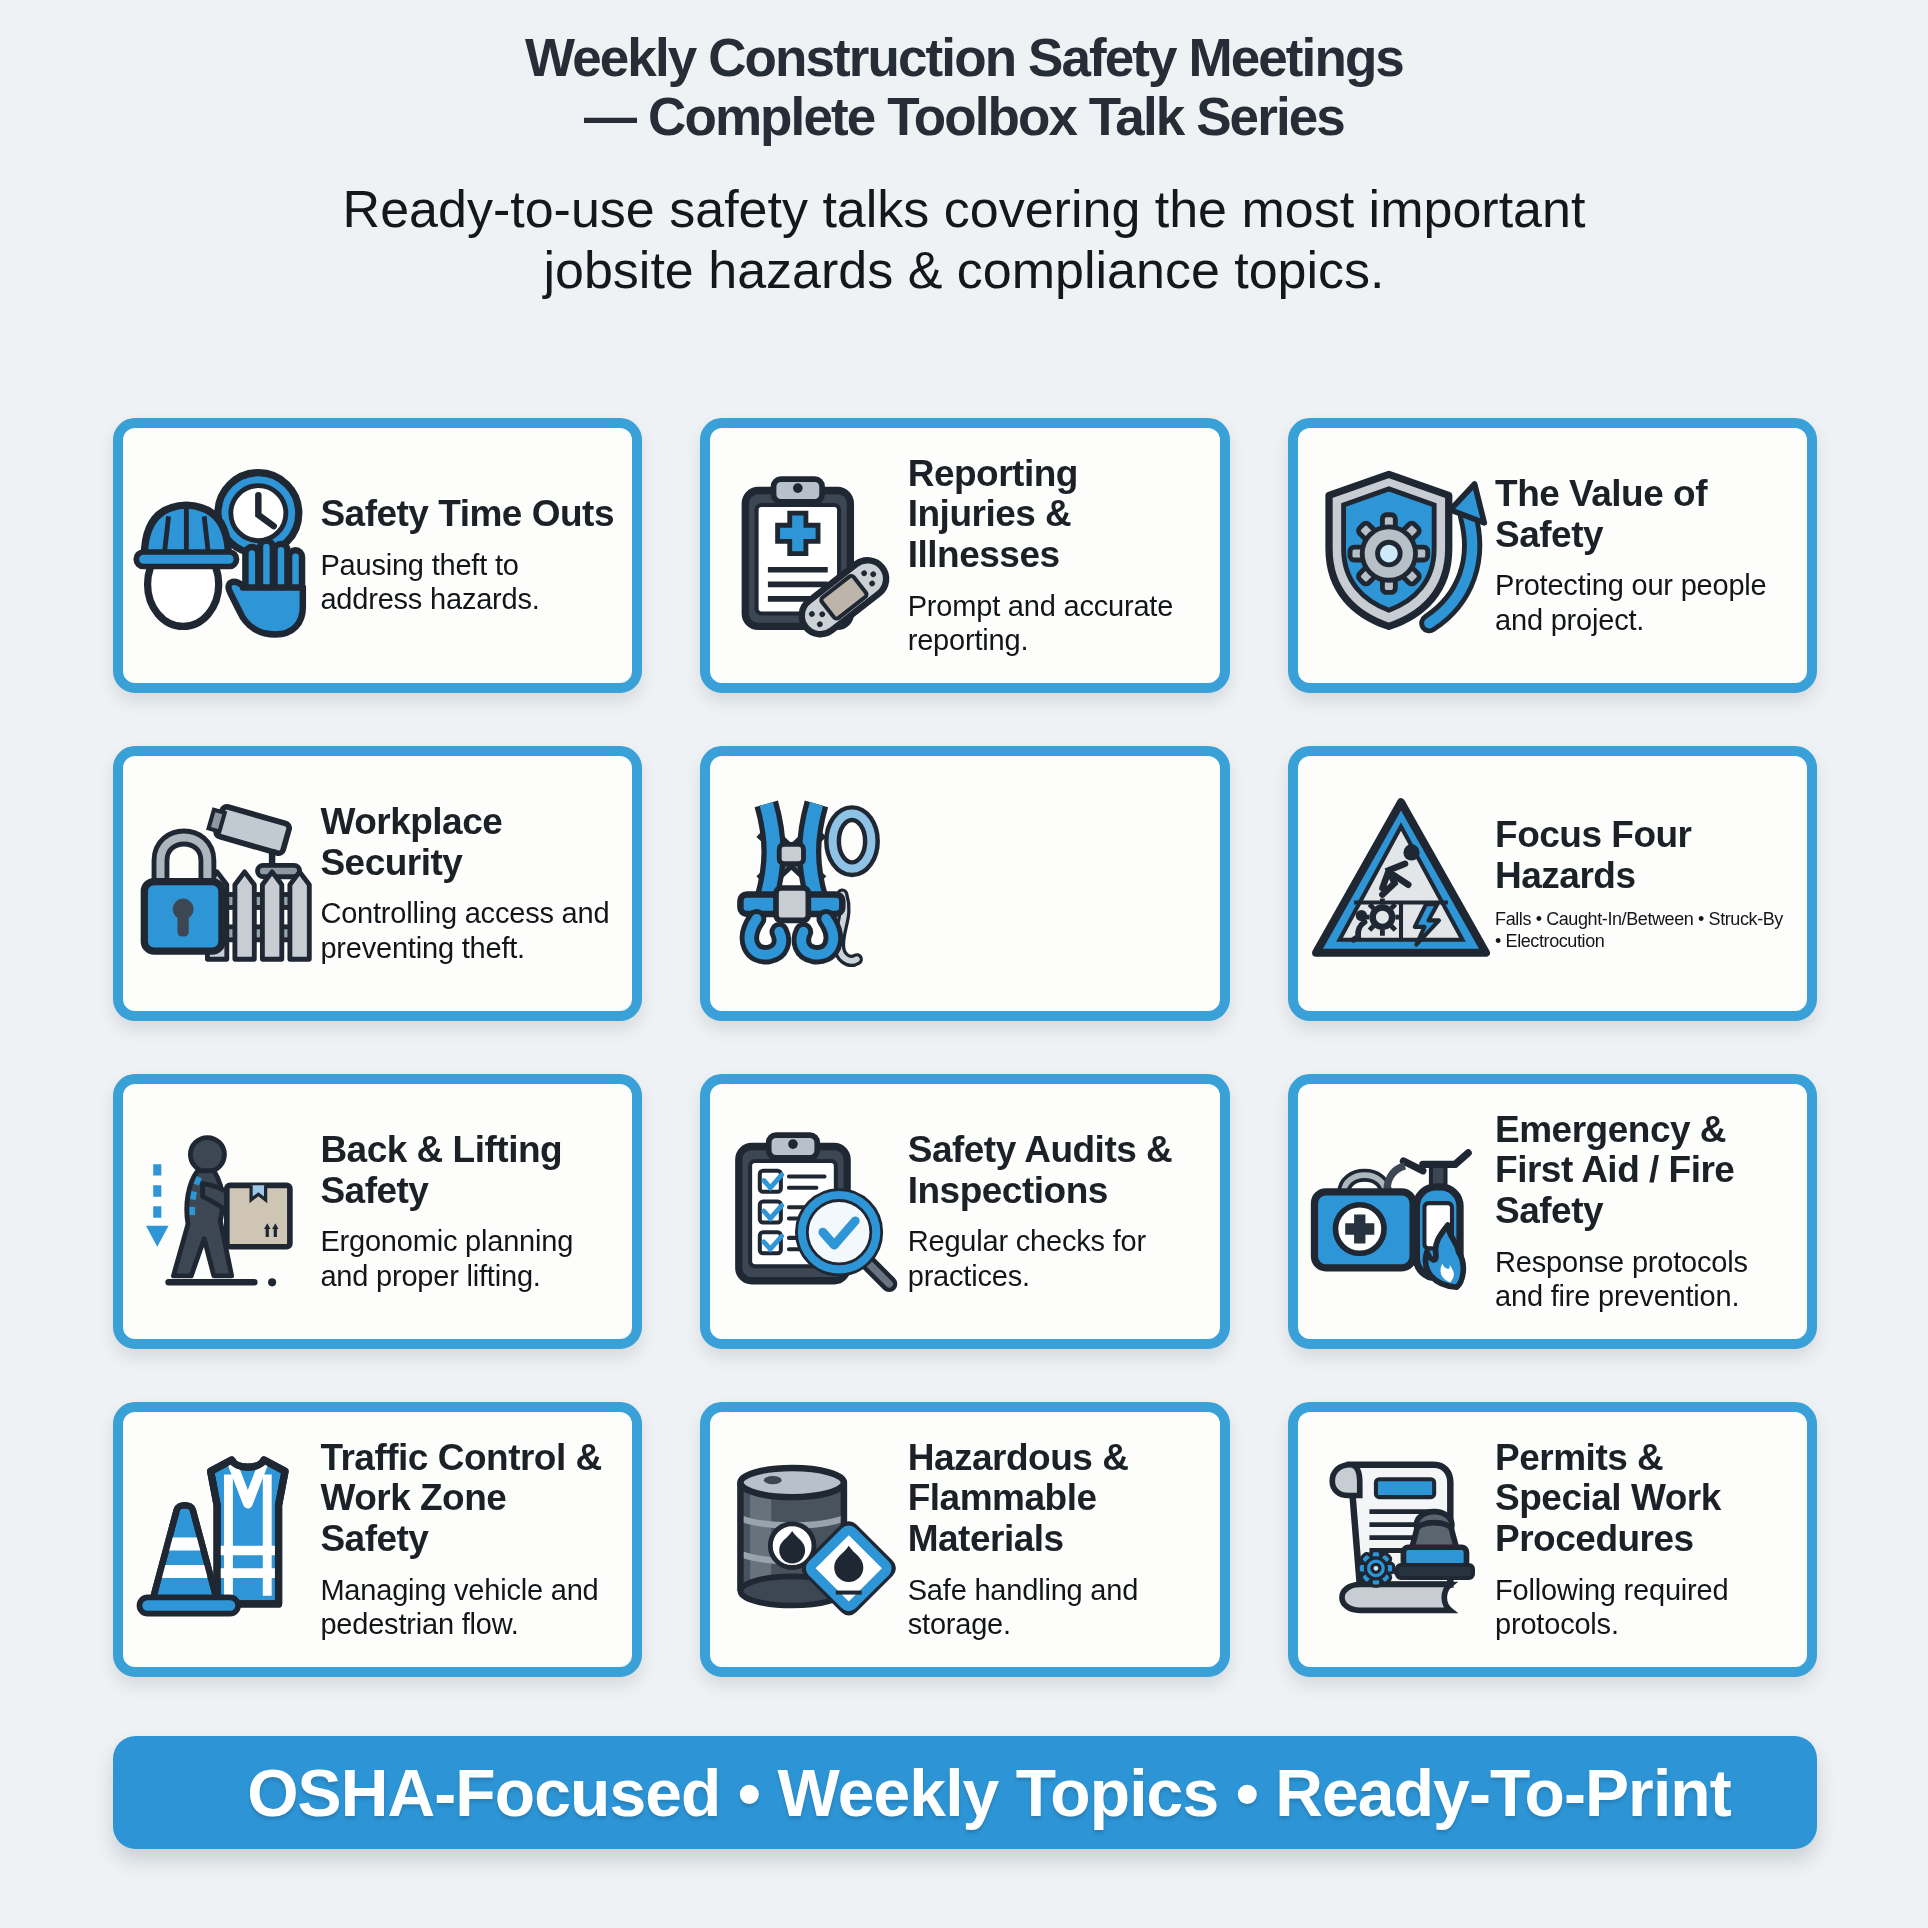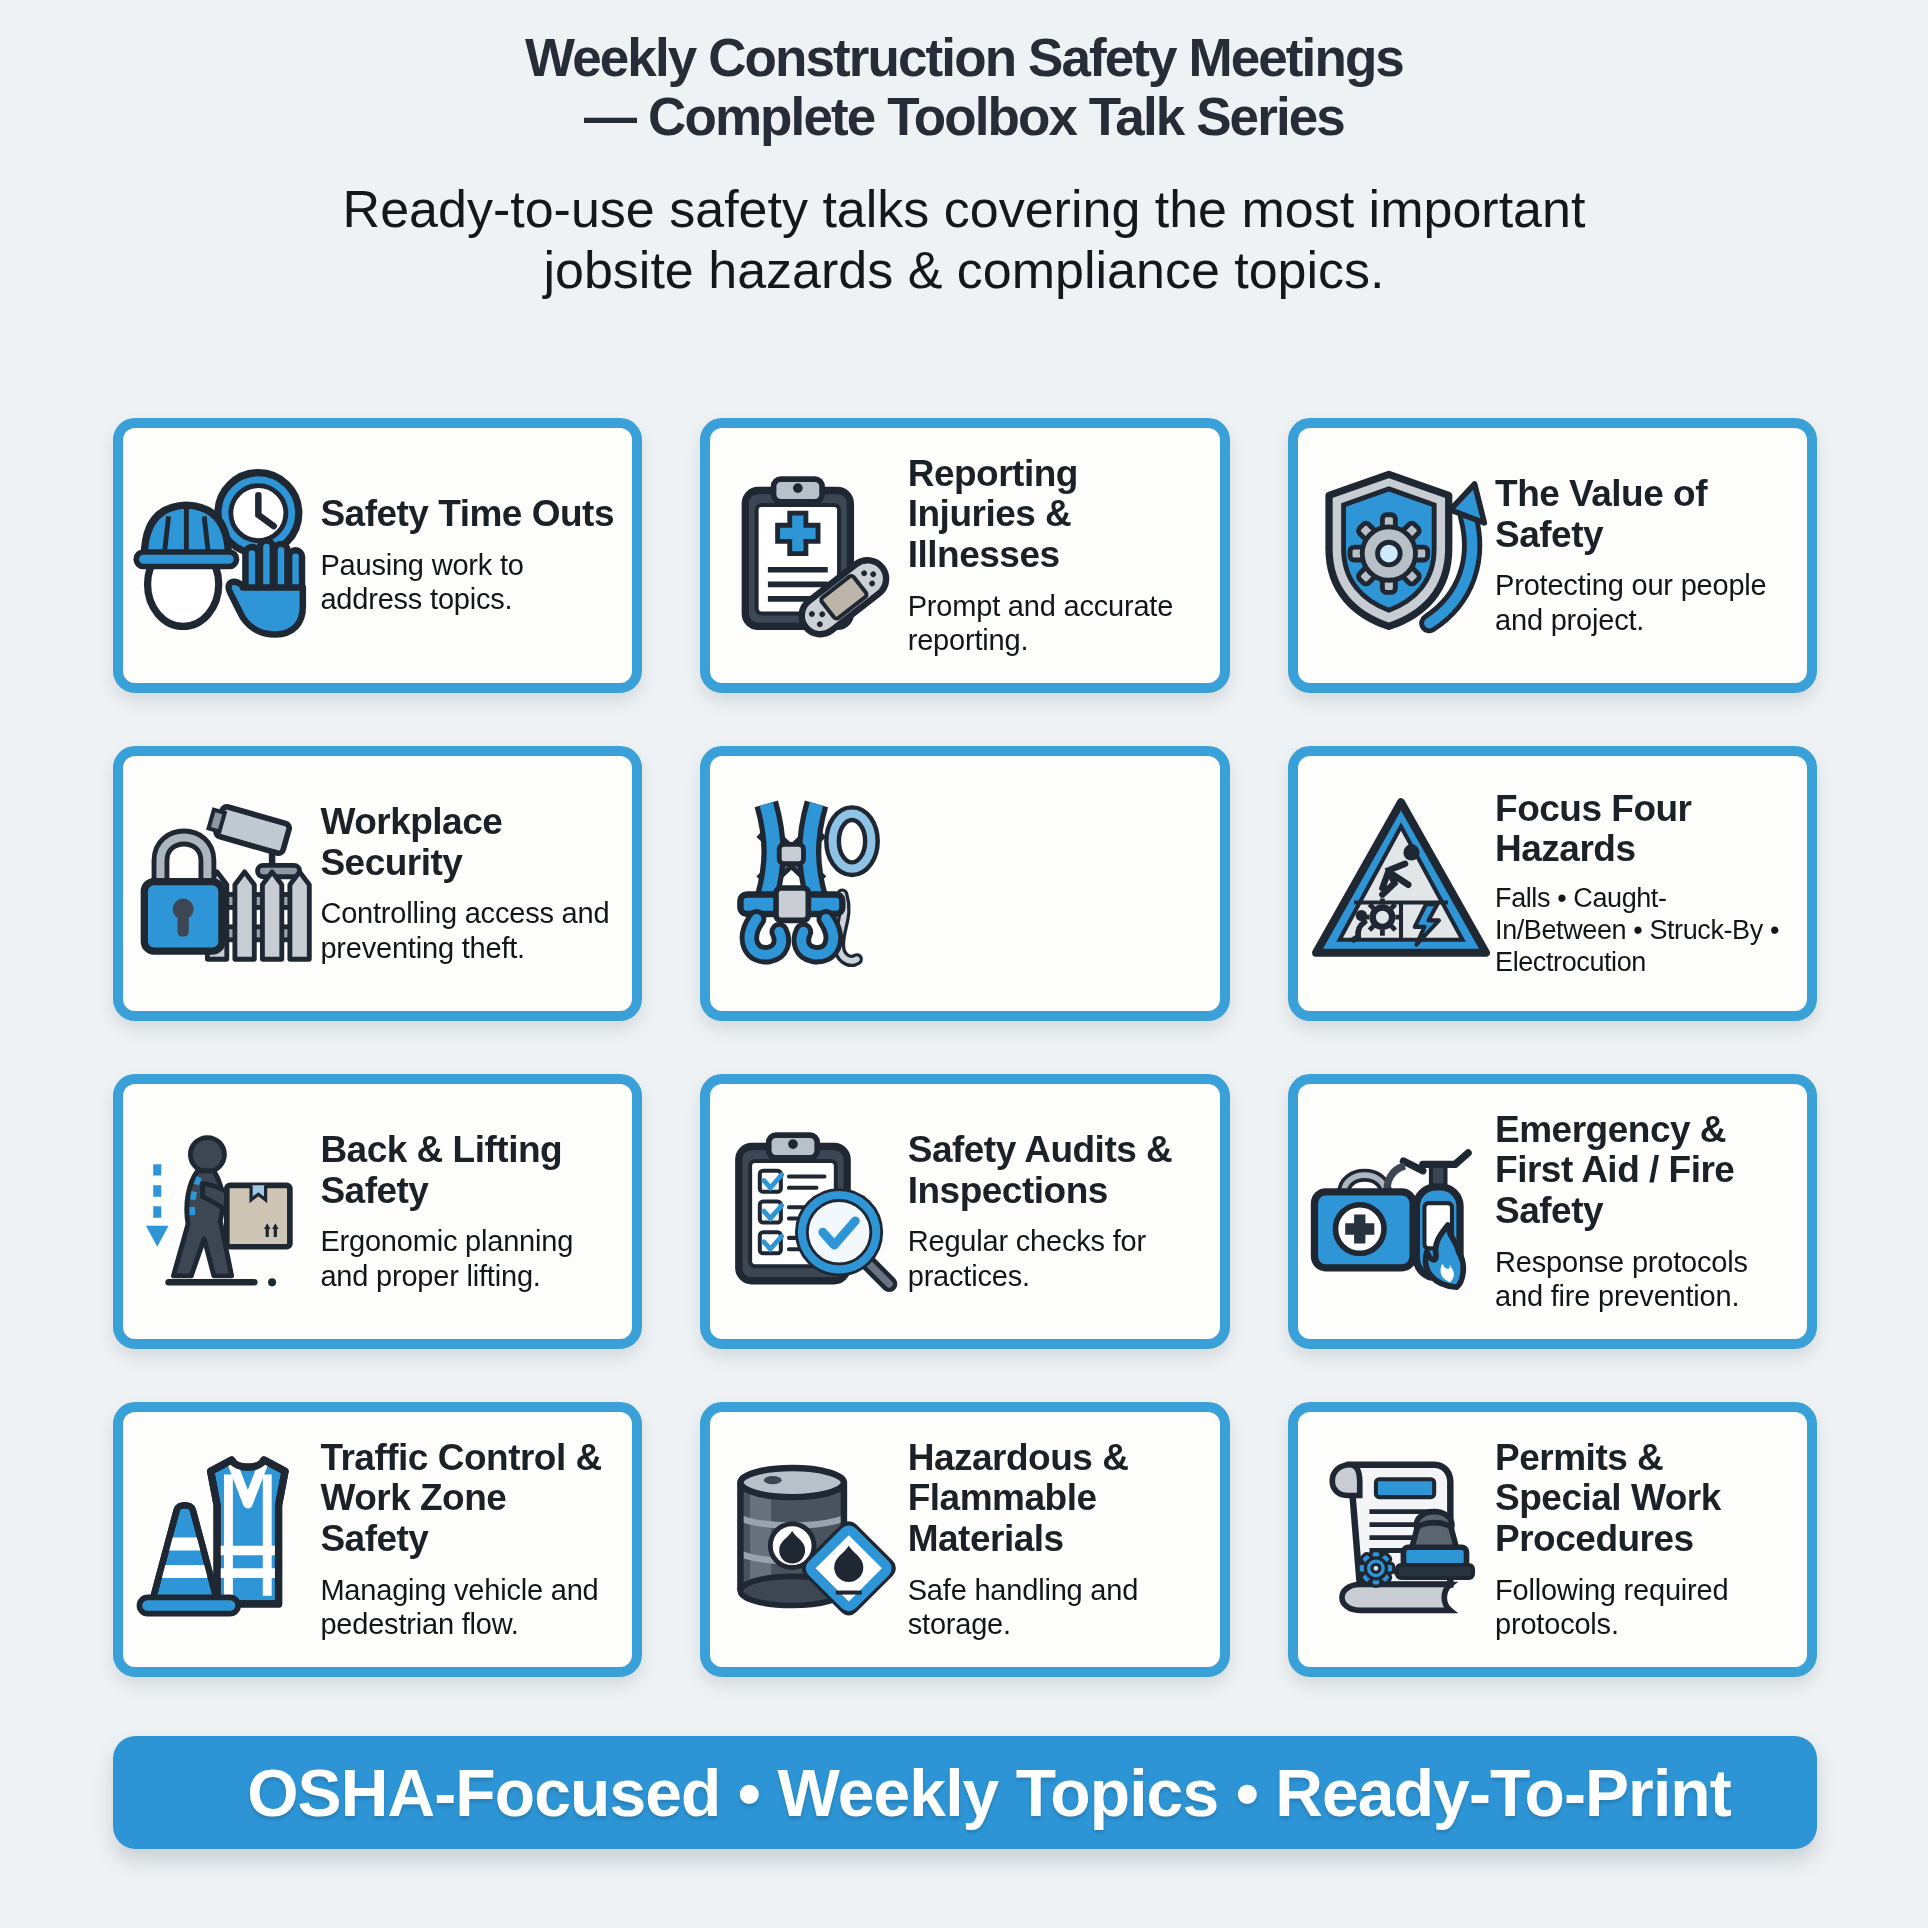--- a/index.html
+++ b/index.html
@@ -30,21 +30,21 @@
     display:flex; align-items:center; padding:7.5px 17px 7.5px 9.4px;
   }
   .icon-wrap { flex:0 0 188px; display:flex; align-items:center; justify-content:center; }
   svg.icon { width:186px; height:200px; }
   .text { flex:1; min-width:0; }
   .text h2 {
     margin:0 0 13px; font-size:37px; line-height:1.1;
     color:#1b2127; letter-spacing:-0.5px; font-weight:bold;
   }
   .text p { margin:0; font-size:29px; line-height:1.18; color:#121519; letter-spacing:-0.2px; }
-  .text p.desc--small { font-size:27px; letter-spacing:-0.4px; }
+  .text p.desc--small { font-size:18px; letter-spacing:-0.4px; }
   .banner {
     position:absolute; left:113px; top:1736px; width:1704px; height:113px;
     box-sizing:border-box; background:#2d95d6; border-radius:22.6px;
     box-shadow:0 11.3px 19px rgba(40,60,80,.18);
     display:flex; align-items:center; justify-content:center;padding-left:48px;
   }
   .banner span {
     color:#ffffff; font-weight:bold; font-size:66px; letter-spacing:-0.9px;
     text-shadow:0 2.8px 3.8px rgba(0,0,0,.15);
   }
@@ -78,21 +78,21 @@
             <rect x="139" y="104" width="16" height="58" rx="8"></rect>
             <rect x="157" y="96" width="16" height="66" rx="8"></rect>
             <rect x="175" y="100" width="16" height="62" rx="8"></rect>
             <rect x="193" y="108" width="16" height="54" rx="8"></rect>
             <path d="M136 152c-12-10-22-4-16 8l12 24c8 18 24 28 44 28 22 0 34-14 34-34v-24h-74z"></path>
           </g>
         </svg>
       </div>
       <div class="text">
         <h2>Safety Time Outs</h2>
-        <p>Pausing work to address topics.</p>
+        <p>Pausing theft to address hazards.</p>
       </div>
     </article>
 
     <article class="card">
       <div class="icon-wrap">
         <svg class="icon" viewBox="0 0 230 230" aria-hidden="true">
           <rect x="30" y="34" width="130" height="168" rx="16" fill="#3d4754" stroke="#1f2733" stroke-width="9"></rect>
           <rect x="44" y="52" width="102" height="134" rx="6" fill="#fff" stroke="#1f2733" stroke-width="5"></rect>
           <rect x="65" y="20" width="60" height="28" rx="9" fill="#b8c1c9" stroke="#1f2733" stroke-width="7"></rect>
           <circle cx="95" cy="31" r="6" fill="#1f2733"></circle>

